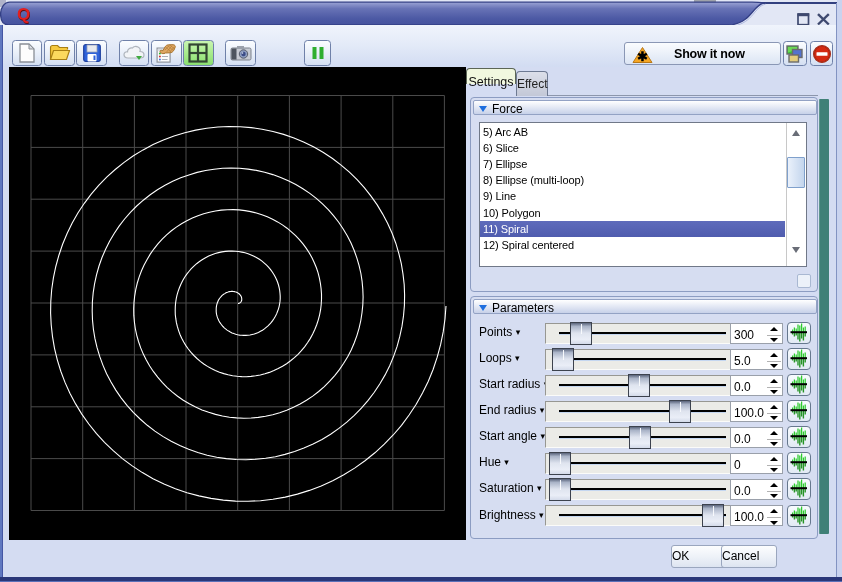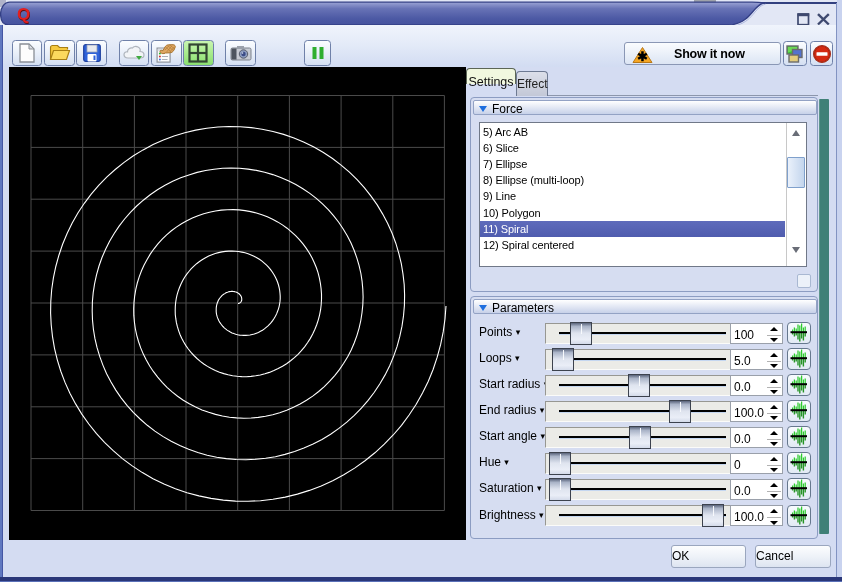--- a/index.html
+++ b/index.html
@@ -241,21 +241,21 @@
 </div>
 
 <div class="plabel" style="top:325px">Points <span class="darr">▾</span></div>
 <div class="groove" style="top:322.5px"></div>
 <div class="trackline" style="top:331.5px"></div>
 <div class="tracklight" style="top:333.5px"></div>
 <div class="thumb" style="left:570.0px;top:321.5px">
       <div class="tline"></div>
     </div>
 <div class="numbox" style="top:322.5px">
-      <span class="nval">100</span>
+      <span class="nval">300</span>
   <span class="spin">
         <span class="sup"></span>
         <span class="sline"></span>
         <span class="sdn"></span>
       </span>
 </div>
 <div class="gbtn" style="top:322px">
       <svg width="18" height="22" viewBox="0 0 18 22" style="position:absolute;left:2px;top:-1px">
         <line x1="2.6" y1="7.5" x2="2.6" y2="10.5" stroke="#2ecb2e" stroke-width="1.25"></line>
         <line x1="4.4" y1="5.5" x2="4.4" y2="10.5" stroke="#2ecb2e" stroke-width="1.25"></line>
@@ -523,18 +523,18 @@
         <line x1="8.0" y1="10.5" x2="8.0" y2="17.5" stroke="#259425" stroke-width="1.4"></line>
         <line x1="9.8" y1="10.5" x2="9.8" y2="19.5" stroke="#259425" stroke-width="1.4"></line>
         <line x1="11.6" y1="10.5" x2="11.6" y2="16.5" stroke="#259425" stroke-width="1.4"></line>
         <line x1="13.4" y1="10.5" x2="13.4" y2="18.5" stroke="#259425" stroke-width="1.4"></line>
         <line x1="15.2" y1="10.5" x2="15.2" y2="14.5" stroke="#259425" stroke-width="1.4"></line>
         <line x1="0.5" y1="10.2" x2="17" y2="10.2" stroke="#000" stroke-width="2"></line>
       </svg>
     </div>
 <div class="abs" id="teal"></div>
 <div class="bbtn" style="left:671px;width:75px">OK</div>
-<div class="bbtn" style="left:755px;width:76px">Cancel</div>
+<div class="bbtn" style="left:721px;width:56px">Cancel</div>
 <div class="abs" id="lborder"></div>
 <div class="abs" id="rborder1"></div>
 <div class="abs" id="rborder2"></div>
 <div class="abs" id="bborder"></div>
 <div class="abs" id="bborder2"></div>
 </div>
 </body></html>

